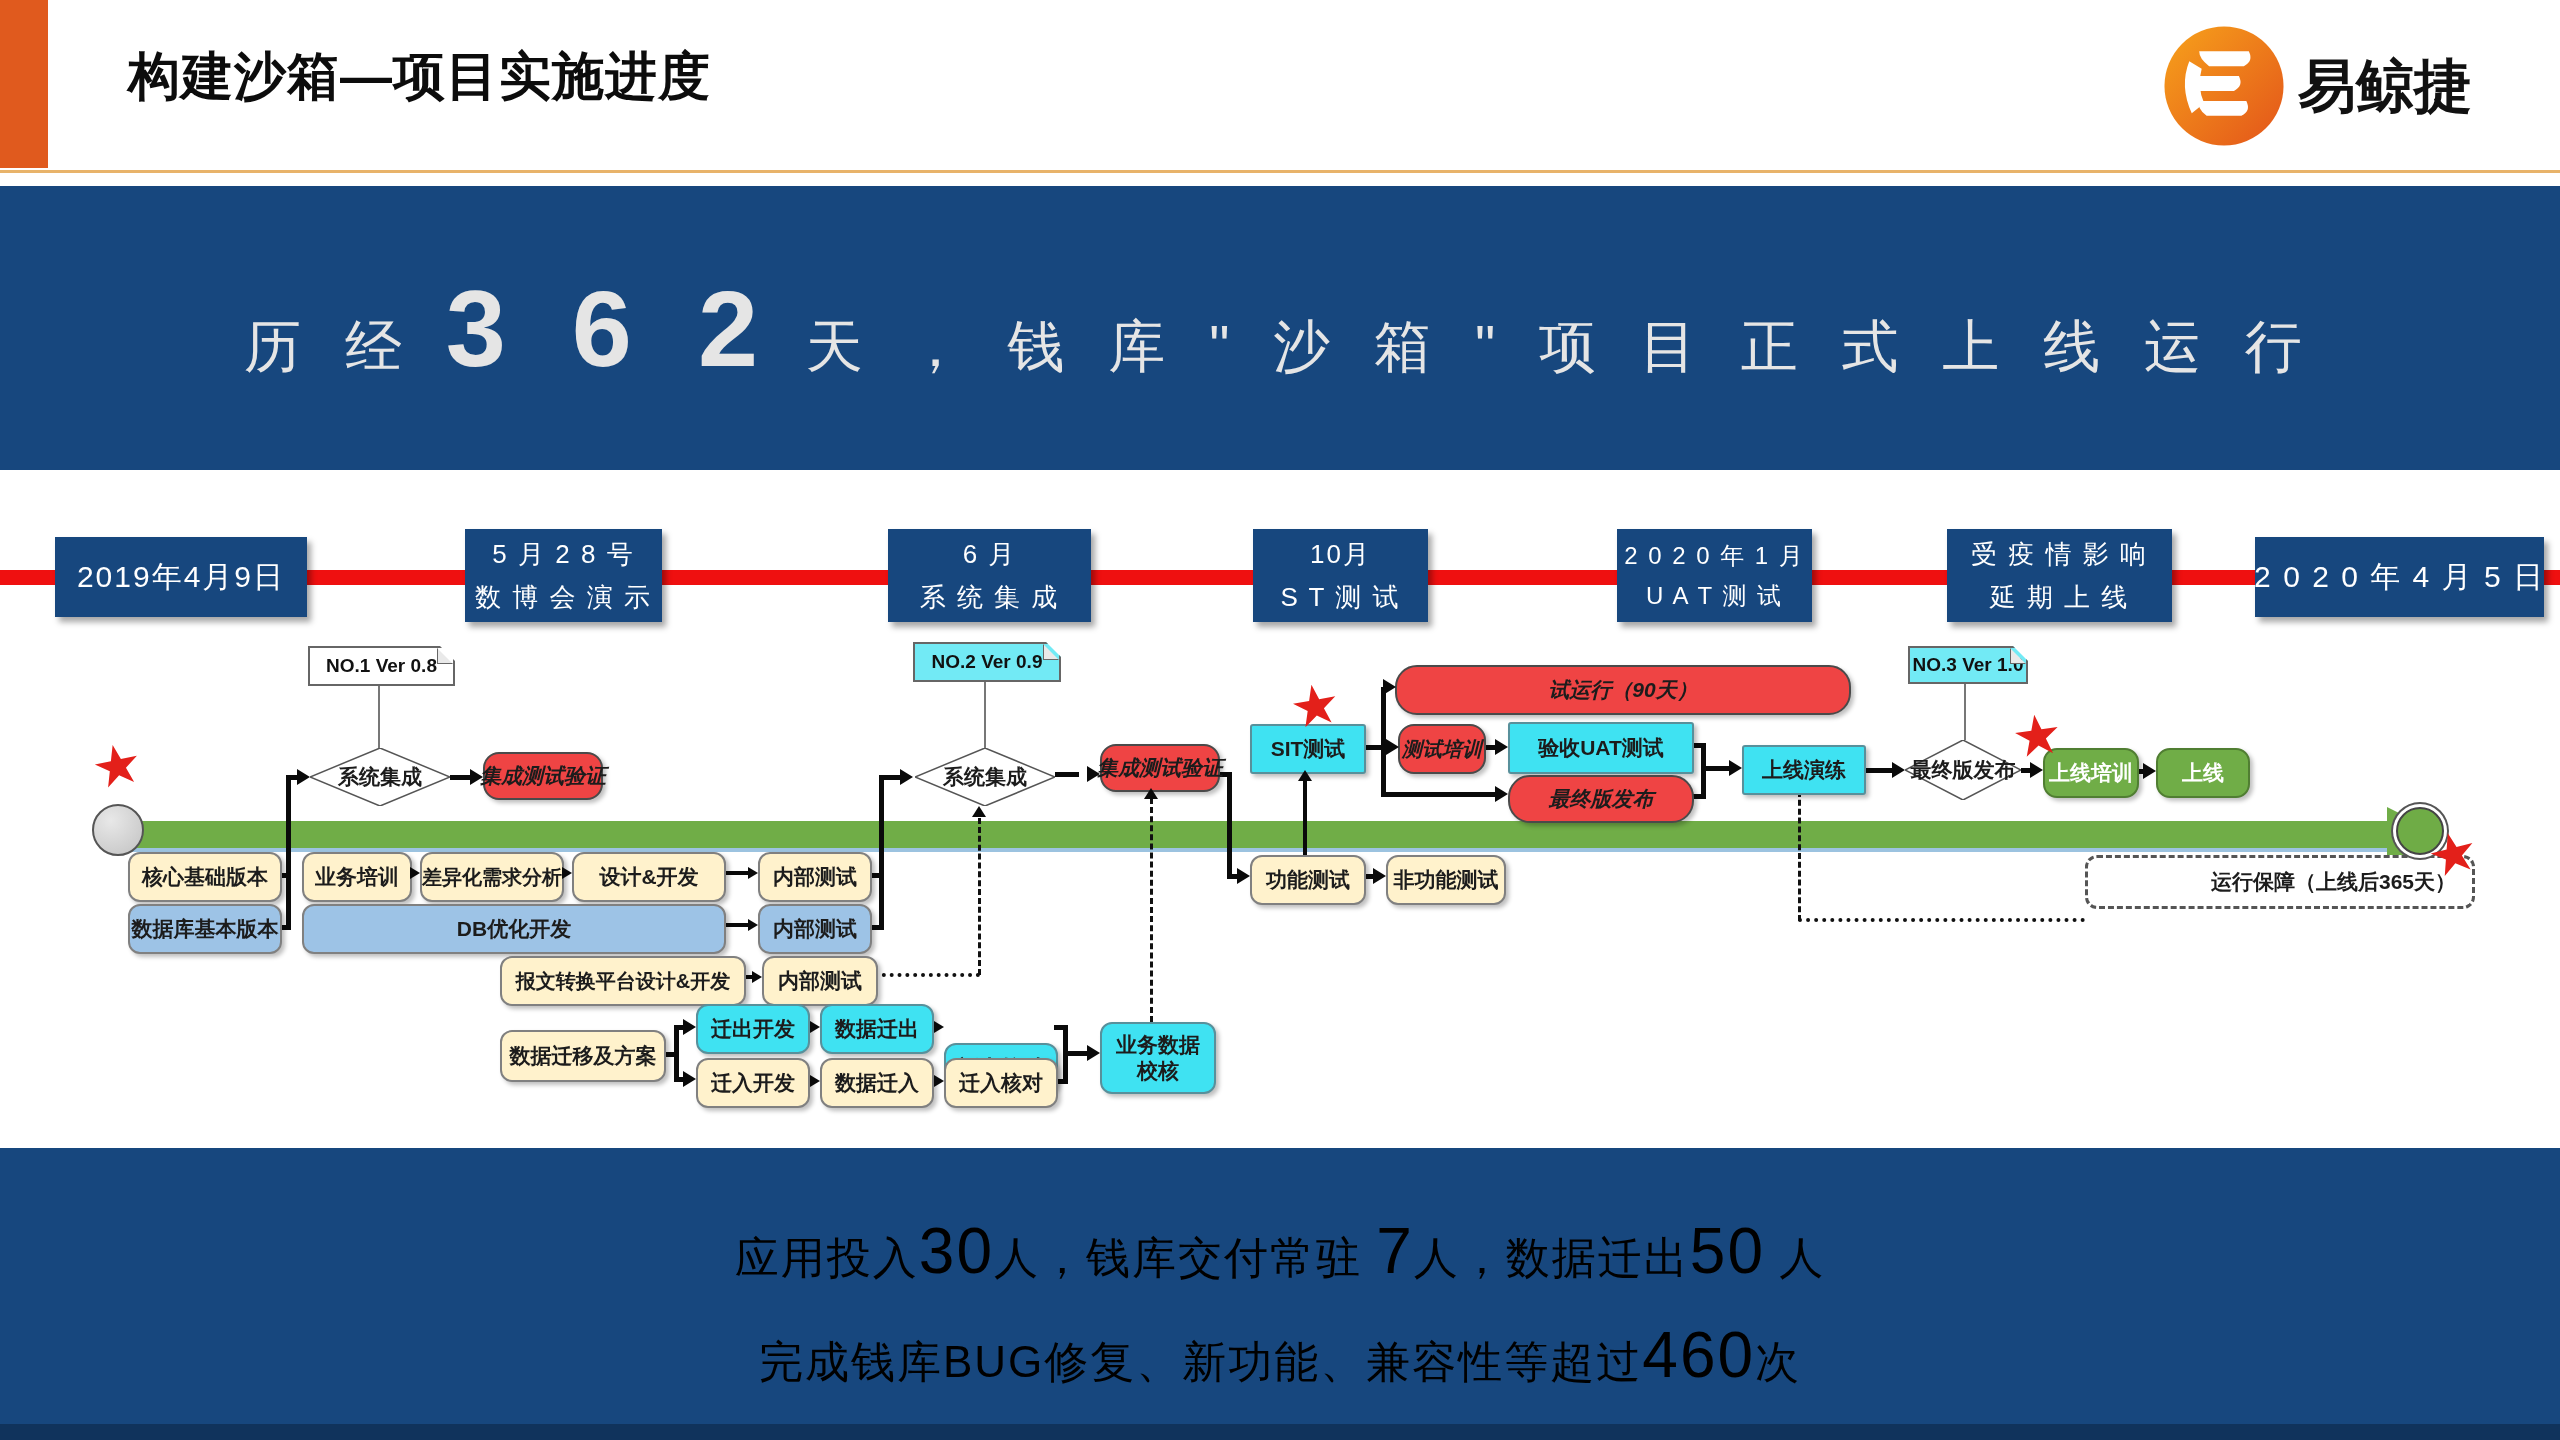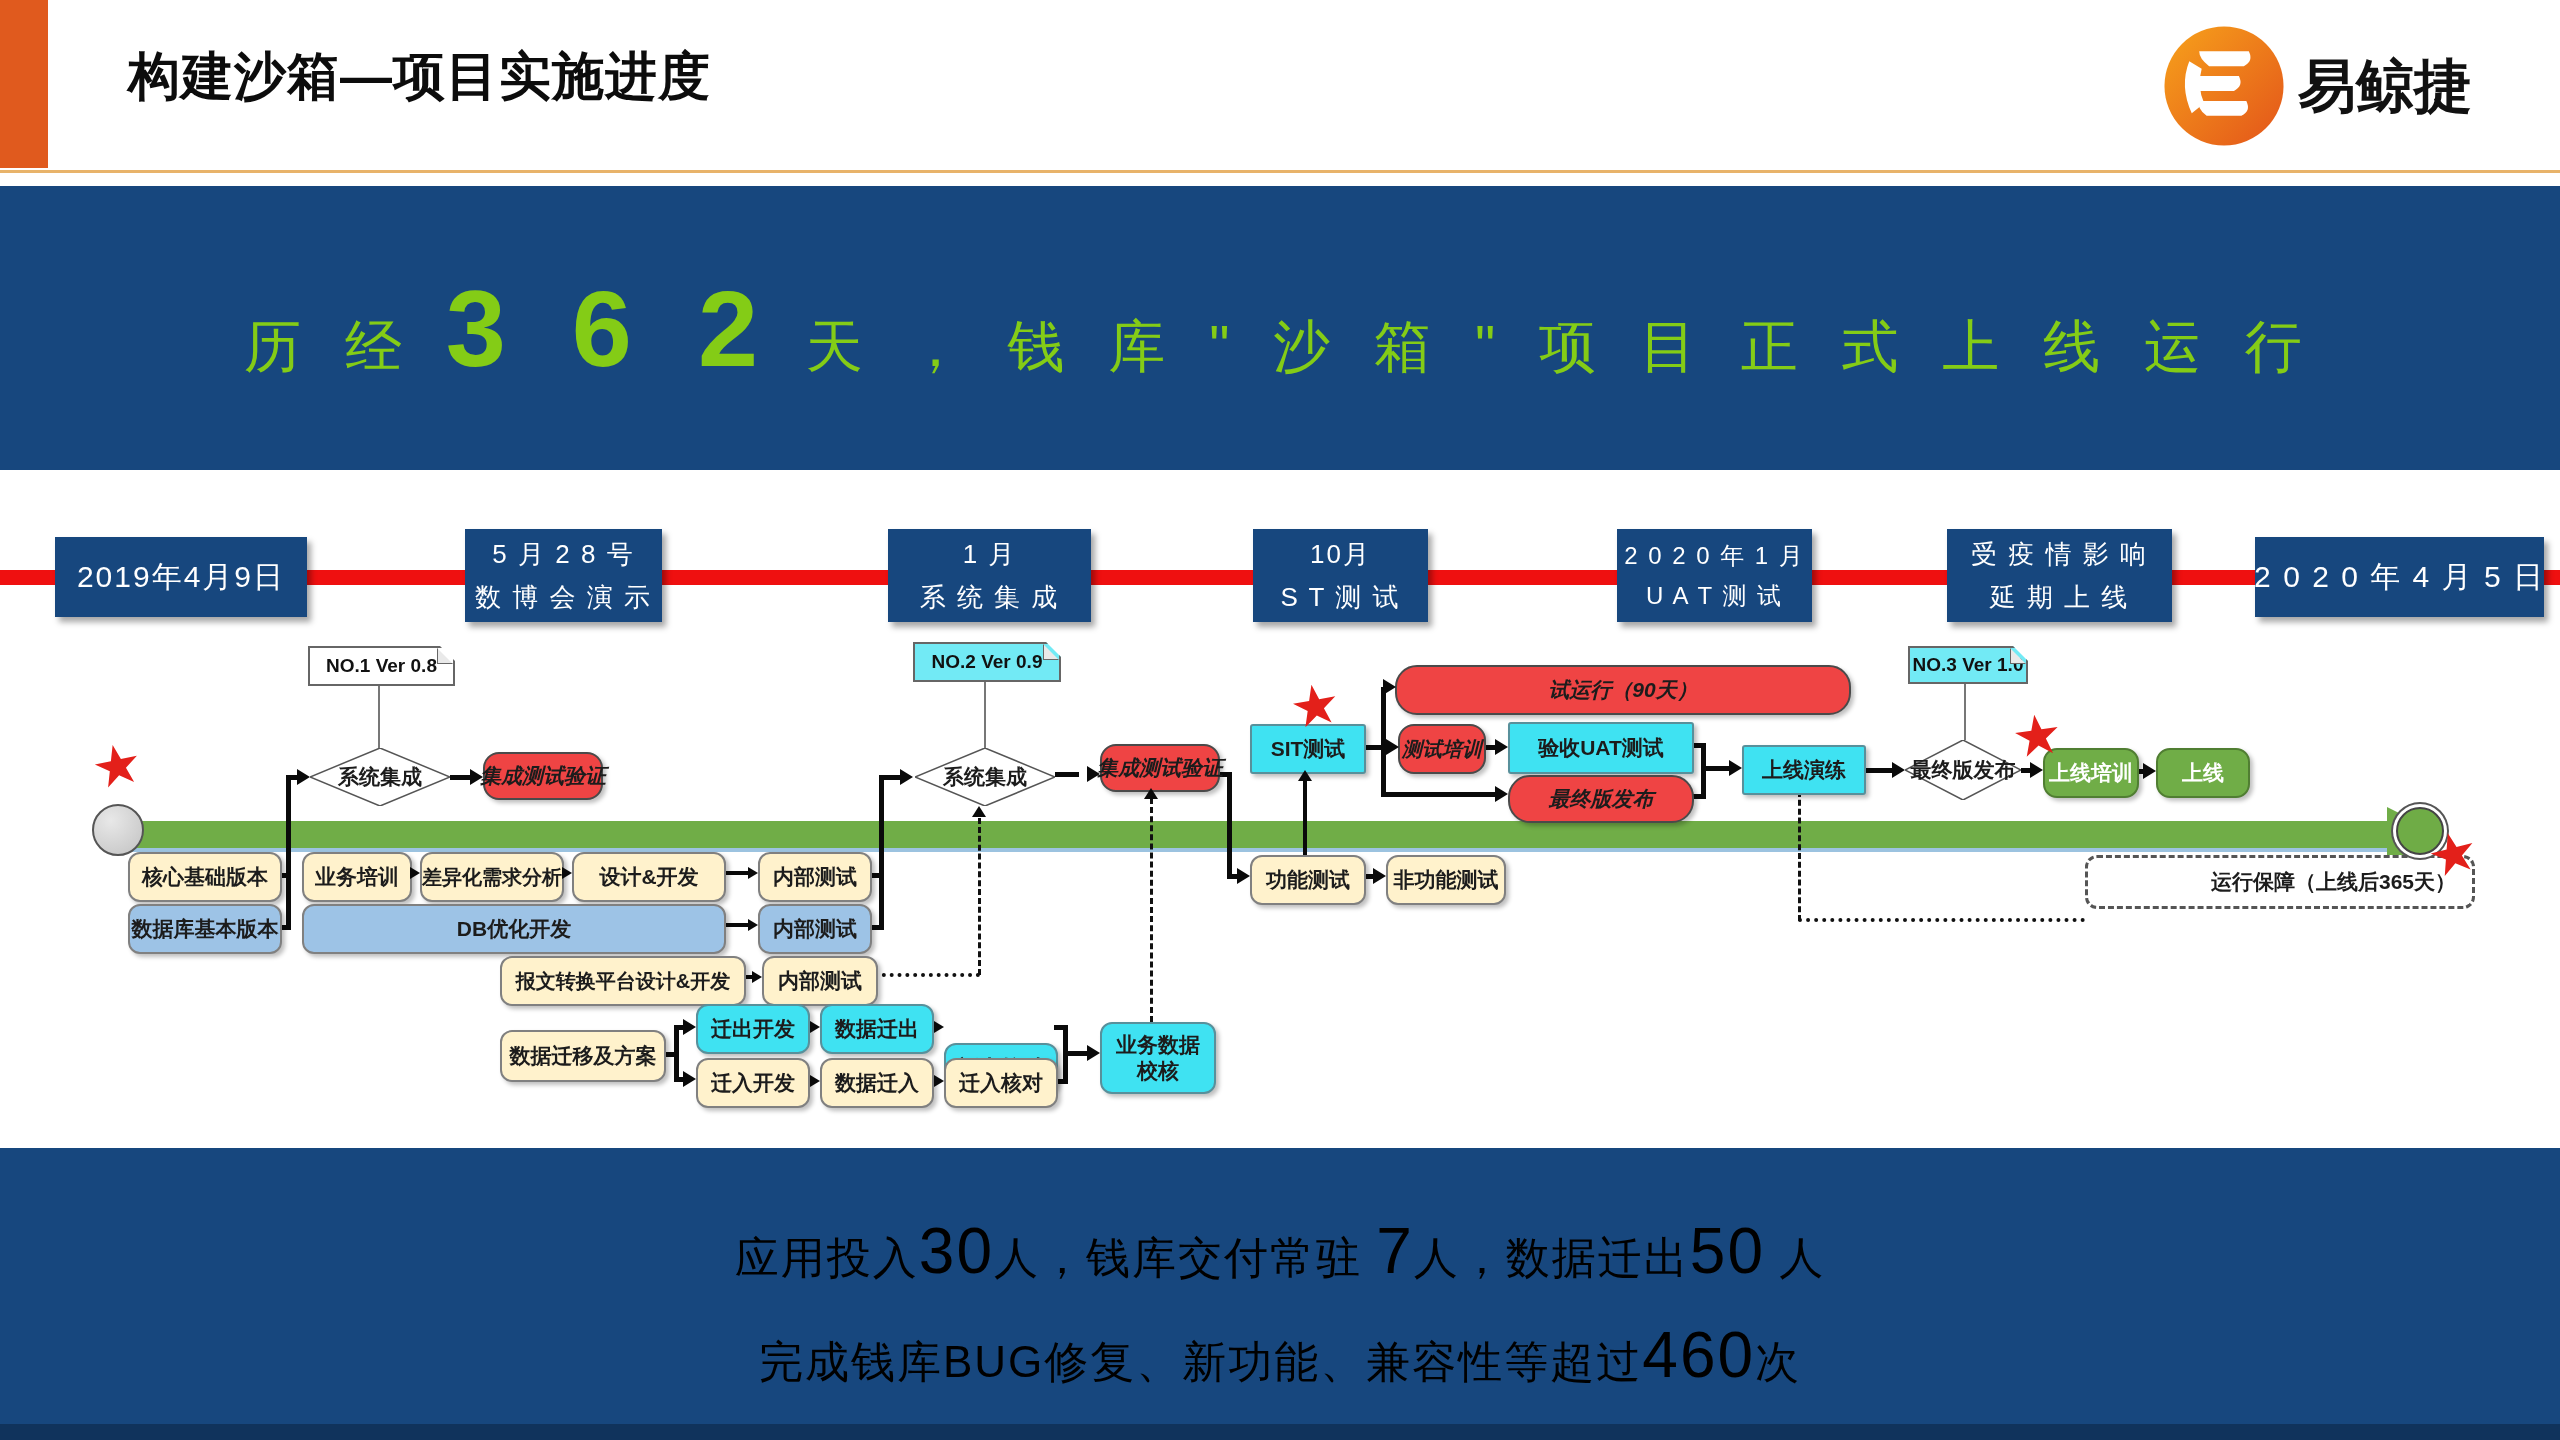--- a/index.html
+++ b/index.html
@@ -7,21 +7,21 @@
          font-family:"Liberation Sans","DejaVu Sans",sans-serif;padding-left:36px;}
   
   .orange-bar{position:absolute;left:0;top:0;width:48px;height:168px;background:#E05A1E;}
   .page-title{position:absolute;left:128px;top:42px;font-size:52px;font-weight:800;color:#0c0c0c;letter-spacing:1px;}
   .header-rule{position:absolute;left:0;top:170px;width:2560px;height:3px;background:#E8B36A;}
   .logo{position:absolute;left:2162px;top:24px;width:124px;height:124px;}
   .logo-text{position:absolute;left:2298px;top:48px;font-size:58px;font-weight:800;color:#111;}
   
   .hero{position:absolute;left:0;top:186px;width:2560px;height:284px;background:#17477E;
         display:flex;align-items:center;justify-content:center;}
-  .hero-line{color:#84cc16;letter-spacing:14px;font-size:57px;white-space:nowrap;}
+  .hero-line{color:#e5e5e5;letter-spacing:14px;font-size:57px;white-space:nowrap;}
   .hero-line .big{font-size:108px;font-weight:600;letter-spacing:18px;}
   
   .redline{position:absolute;left:0;top:570px;width:2560px;height:15px;background:#EF1010;z-index:1;}
   .navybox{position:absolute;background:#17477E;color:#fff;display:flex;flex-direction:column;
            align-items:center;justify-content:center;gap:8px;z-index:2;
            box-shadow:4px 5px 6px rgba(0,0,0,.35);white-space:nowrap;}
   .navybox span{letter-spacing:2px;}
   
   .box{position:absolute;display:flex;flex-direction:column;align-items:center;justify-content:center;
        font-weight:bold;font-size:21px;color:#1c1c1c;border:2px solid #808080;border-radius:12px;
@@ -101,21 +101,21 @@
 
   <div class="redline"></div>
   <div class="navybox" style="left:55px;top:537px;width:252px;height:80px;font-size:30px;">
       <span>2019年4月9日</span>
     </div>
   <div class="navybox" style="left:465px;top:529px;width:197px;height:93px;font-size:26px;">
       <span>5 月 2 8 号</span>
       <span>数 博 会 演 示</span>
     </div>
   <div class="navybox" style="left:888px;top:529px;width:203px;height:93px;font-size:26px;">
-      <span>1 月</span>
+      <span>6 月</span>
       <span>系 统 集 成</span>
     </div>
   <div class="navybox" style="left:1253px;top:529px;width:175px;height:93px;font-size:26px;">
       <span>10月</span>
       <span>S T 测 试</span>
     </div>
   <div class="navybox" style="left:1617px;top:529px;width:195px;height:93px;font-size:24px;">
       <span>2 0 2 0 年 1 月</span>
       <span>U A T 测 试</span>
     </div>

